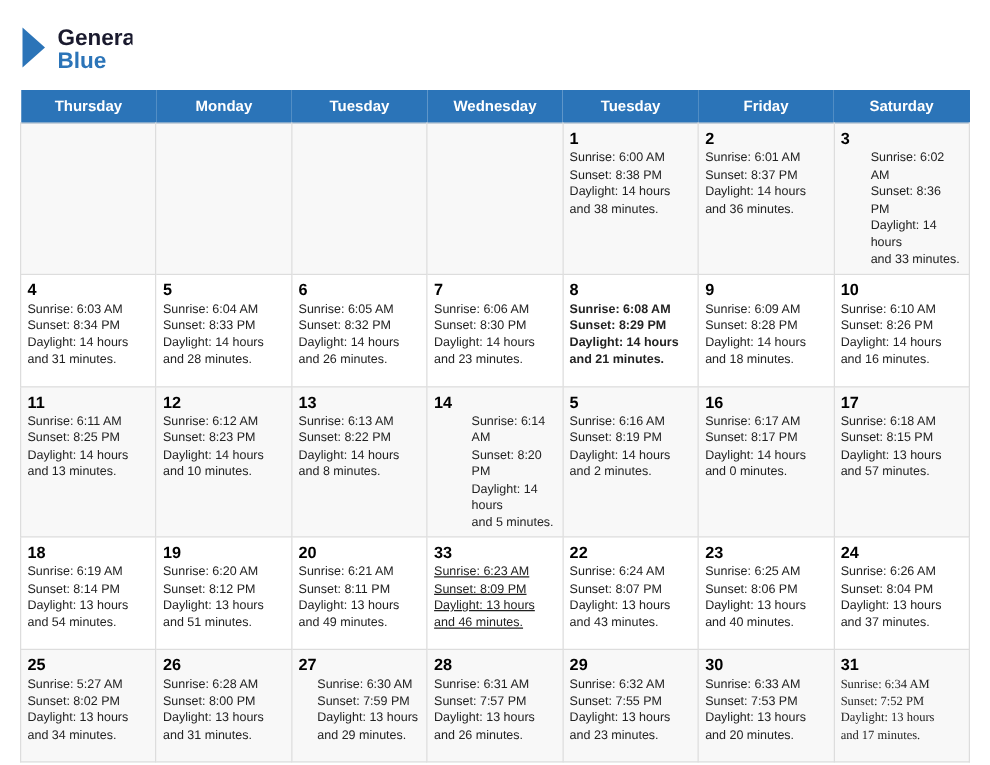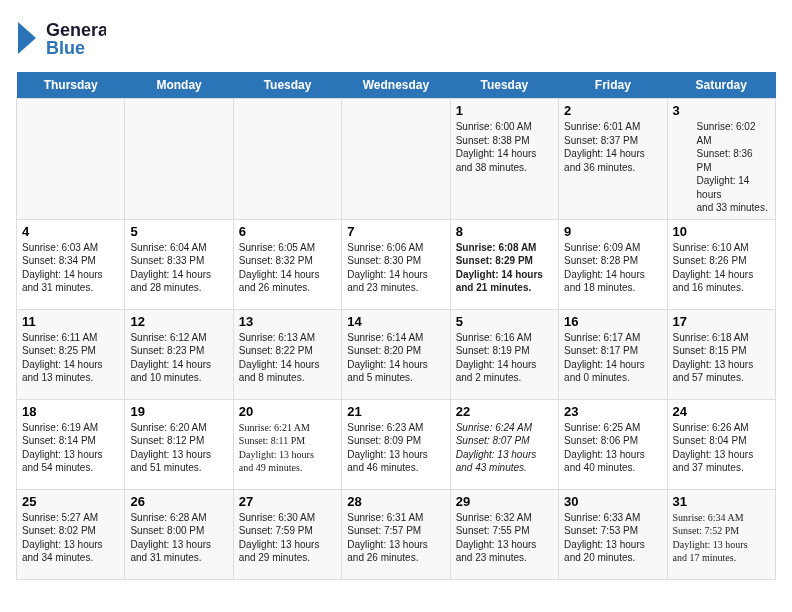--- a/index.html
+++ b/index.html
@@ -207,21 +207,21 @@
         </td>
         <td>
           <span class="date-num">13</span>
           <div class="cell-text" style="white-space: pre-line;">Sunrise: 6:13 AM
 Sunset: 8:22 PM
 Daylight: 14 hours
 and 8 minutes.</div>
         </td>
         <td>
           <span class="date-num">14</span>
-          <div class="cell-text" style="white-space: pre-line;">Sunrise: 6:14 AM
+          <div class="cell-text" style="white-space: pre-line; margin-left: 30px;">Sunrise: 6:14 AM
 Sunset: 8:20 PM
 Daylight: 14 hours
 and 5 minutes.</div>
         </td>
         <td>
           <span class="date-num">5</span>
           <div class="cell-text" style="white-space: pre-line;">Sunrise: 6:16 AM
 Sunset: 8:19 PM
 Daylight: 14 hours
 and 2 minutes.</div>
@@ -251,35 +251,35 @@
         </td>
         <td>
           <span class="date-num">19</span>
           <div class="cell-text" style="white-space: pre-line;">Sunrise: 6:20 AM
 Sunset: 8:12 PM
 Daylight: 13 hours
 and 51 minutes.</div>
         </td>
         <td>
           <span class="date-num">20</span>
-          <div class="cell-text" style="white-space: pre-line; font-family: Liberation Serif, serif;">Sunrise: 6:21 AM
+          <div class="cell-text" style="white-space: pre-line;">Sunrise: 6:21 AM
 Sunset: 8:11 PM
 Daylight: 13 hours
 and 49 minutes.</div>
         </td>
         <td>
-          <span class="date-num">21</span>
-          <div class="cell-text" style="white-space: pre-line;">Sunrise: 6:23 AM
+          <span class="date-num">33</span>
+          <div class="cell-text" style="white-space: pre-line; text-decoration: underline;">Sunrise: 6:23 AM
 Sunset: 8:09 PM
 Daylight: 13 hours
 and 46 minutes.</div>
         </td>
         <td>
           <span class="date-num">22</span>
-          <div class="cell-text" style="white-space: pre-line; font-style: italic;">Sunrise: 6:24 AM
+          <div class="cell-text" style="white-space: pre-line;">Sunrise: 6:24 AM
 Sunset: 8:07 PM
 Daylight: 13 hours
 and 43 minutes.</div>
         </td>
         <td>
           <span class="date-num">23</span>
           <div class="cell-text" style="white-space: pre-line;">Sunrise: 6:25 AM
 Sunset: 8:06 PM
 Daylight: 13 hours
 and 40 minutes.</div>
@@ -302,21 +302,21 @@
         </td>
         <td>
           <span class="date-num">26</span>
           <div class="cell-text" style="white-space: pre-line;">Sunrise: 6:28 AM
 Sunset: 8:00 PM
 Daylight: 13 hours
 and 31 minutes.</div>
         </td>
         <td>
           <span class="date-num">27</span>
-          <div class="cell-text" style="white-space: pre-line;">Sunrise: 6:30 AM
+          <div class="cell-text" style="white-space: pre-line; margin-left: 15px;">Sunrise: 6:30 AM
 Sunset: 7:59 PM
 Daylight: 13 hours
 and 29 minutes.</div>
         </td>
         <td>
           <span class="date-num">28</span>
           <div class="cell-text" style="white-space: pre-line;">Sunrise: 6:31 AM
 Sunset: 7:57 PM
 Daylight: 13 hours
 and 26 minutes.</div>

